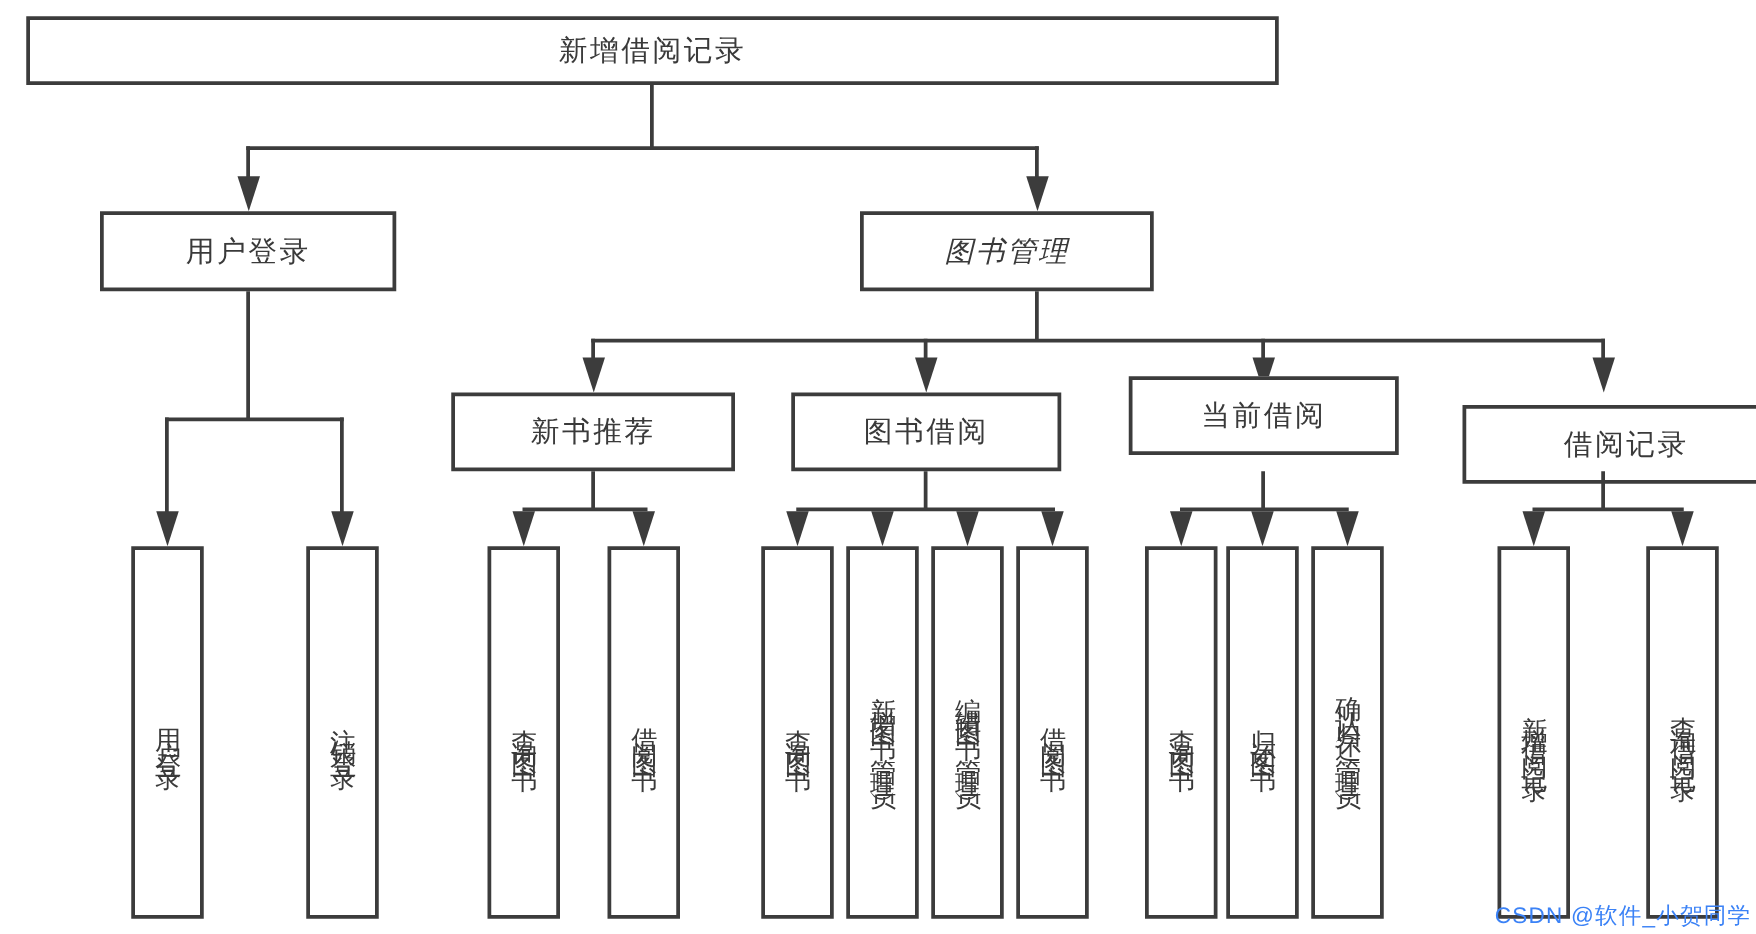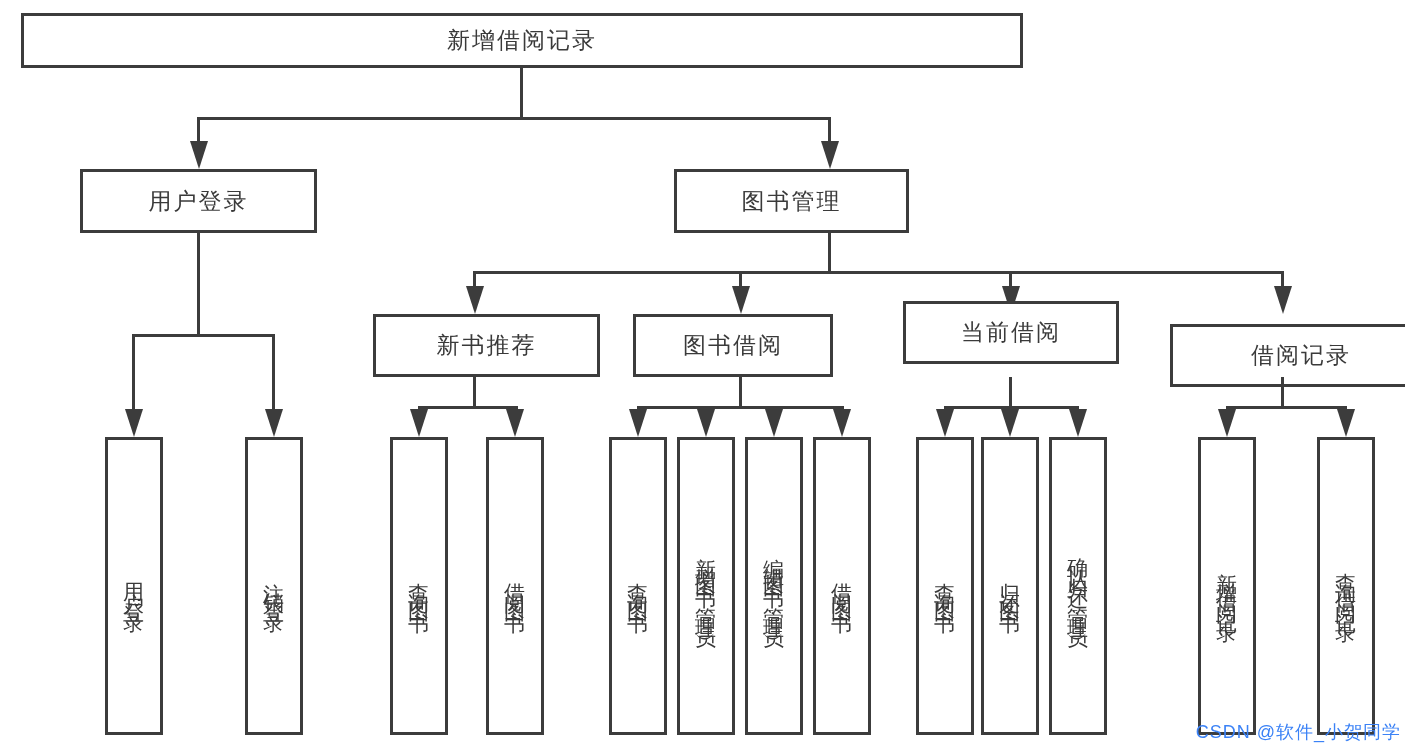--- a/index.html
+++ b/index.html
@@ -63,21 +63,21 @@
   <div class="vline" style="left:520px;top:68px;height:51px;"></div>
   <div class="hline" style="left:197px;top:117px;width:634px;"></div>
   <div class="vline" style="left:197px;top:117px;height:28px;"></div>
   <div class="vline" style="left:828px;top:117px;height:28px;"></div>
   <div class="arrow" style="left:190px;top:141px;"></div>
   <div class="arrow" style="left:821px;top:141px;"></div>
 
   <div class="box" style="left:80px;top:169px;width:237px;height:64px;">
     <span class="hboxtext">用户登录</span>
   </div>
-  <div class="box" style="left:674px;top:169px;width:235px;height:64px;">
+  <div class="box" style="left:688px;top:169px;width:235px;height:64px;font-style:italic;">
     <span class="hboxtext">图书管理</span>
   </div>
 
   <div class="vline" style="left:197px;top:233px;height:103px;"></div>
   <div class="hline" style="left:132px;top:334px;width:143px;"></div>
   <div class="vline" style="left:132px;top:334px;height:80px;"></div>
   <div class="vline" style="left:272px;top:334px;height:80px;"></div>
   <div class="arrow" style="left:125px;top:409px;"></div>
   <div class="arrow" style="left:265px;top:409px;"></div>
 
@@ -85,24 +85,24 @@
   <div class="hline" style="left:473px;top:271px;width:811px;"></div>
   <div class="vline" style="left:473px;top:271px;height:18px;"></div>
   <div class="vline" style="left:739px;top:271px;height:18px;"></div>
   <div class="vline" style="left:1009px;top:271px;height:18px;"></div>
   <div class="vline" style="left:1281px;top:271px;height:18px;"></div>
   <div class="arrow" style="left:466px;top:286px;"></div>
   <div class="arrow" style="left:732px;top:286px;"></div>
   <div class="arrow" style="left:1002px;top:286px;"></div>
   <div class="arrow" style="left:1274px;top:286px;"></div>
 
-  <div class="box" style="left:361px;top:314px;width:227px;height:63px;margin-left:12px;">
+  <div class="box" style="left:361px;top:314px;width:227px;height:63px;">
     <span class="hboxtext">新书推荐</span>
   </div>
-  <div class="box" style="left:633px;top:314px;width:200px;height:63px;">
+  <div class="box" style="left:633px;top:314px;width:216px;height:63px;">
     <span class="hboxtext">图书借阅</span>
   </div>
   <div class="box" style="left:903px;top:301px;width:216px;height:63px;">
     <span class="hboxtext">当前借阅</span>
   </div>
   <div class="box" style="left:1170px;top:324px;width:262px;height:63px;justify-content:center;">
     <span class="hboxtext">借阅记录</span>
   </div>
 
   <div class="vline" style="left:473px;top:377px;height:30px;"></div>

